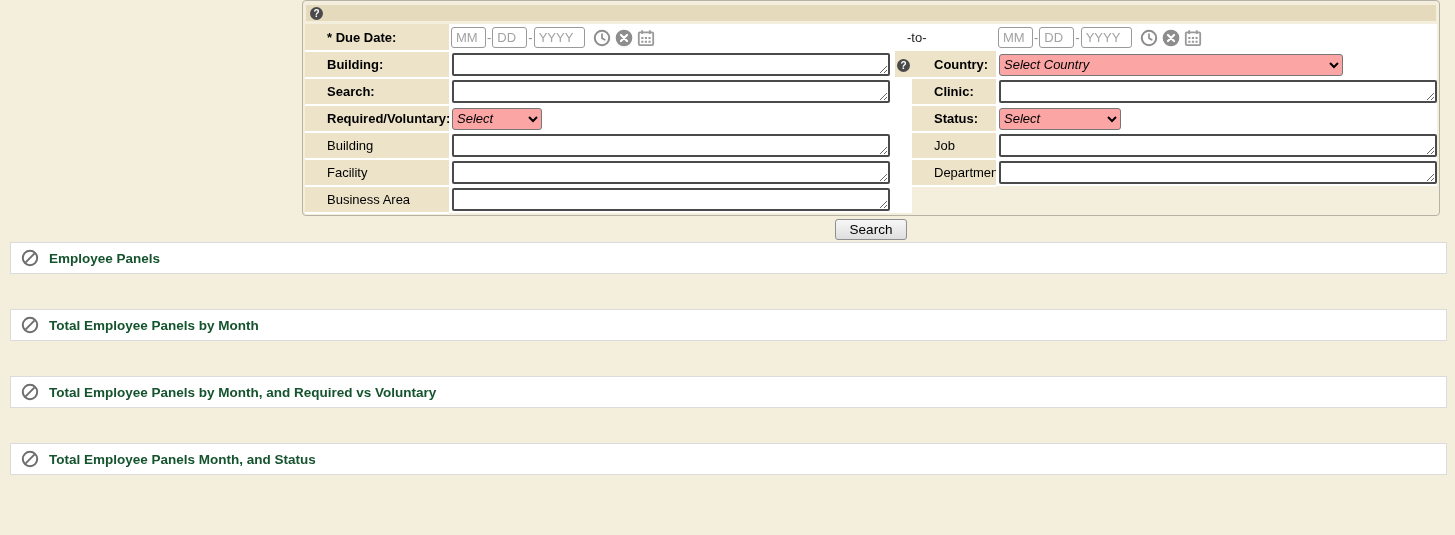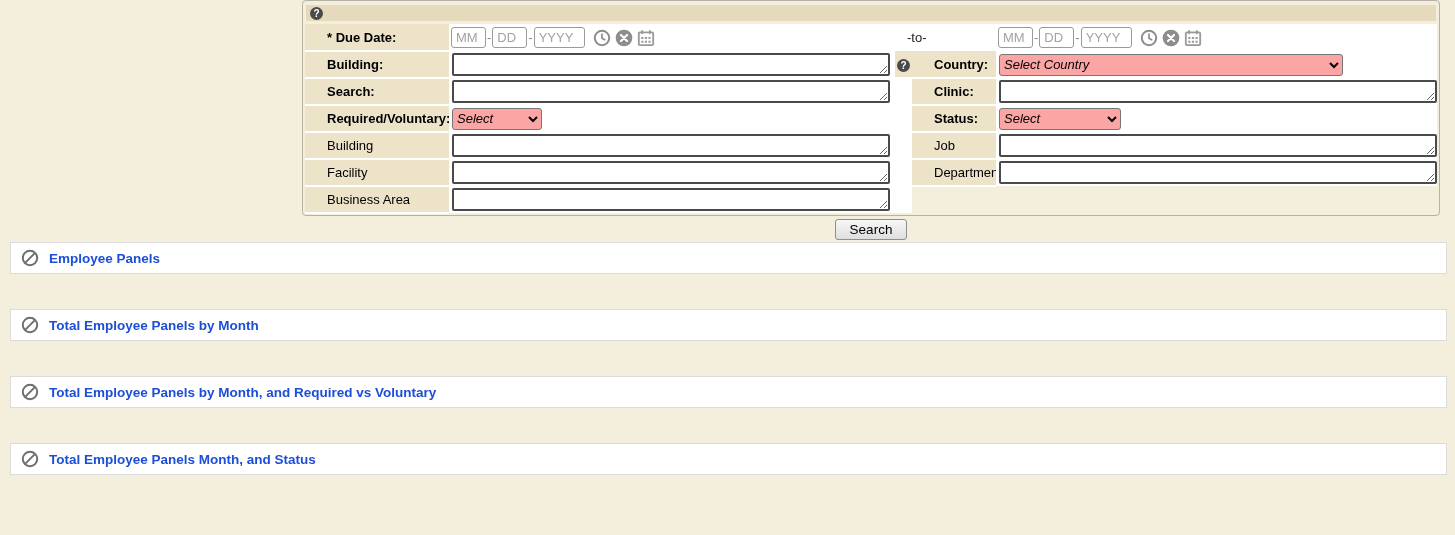--- a/index.html
+++ b/index.html
@@ -134,21 +134,21 @@
     background: #fff;
     border: 1px solid #dbdbdb;
     display: flex;
     align-items: center;
     gap: 10px;
     padding-left: 10px;
     cursor: pointer;
   }
   .section-bar:last-child { margin-bottom: 8px; }
   .section-label {
-    color: #1d4ed8;
+    color: #14532d;
     font-weight: bold;
     font-size: 13.5px;
   }
   .no-icon { display: inline-flex; align-items: center; }
 </style>
 </head>
 <body>
 
 <div class="fs-wrap">
   <fieldset>

